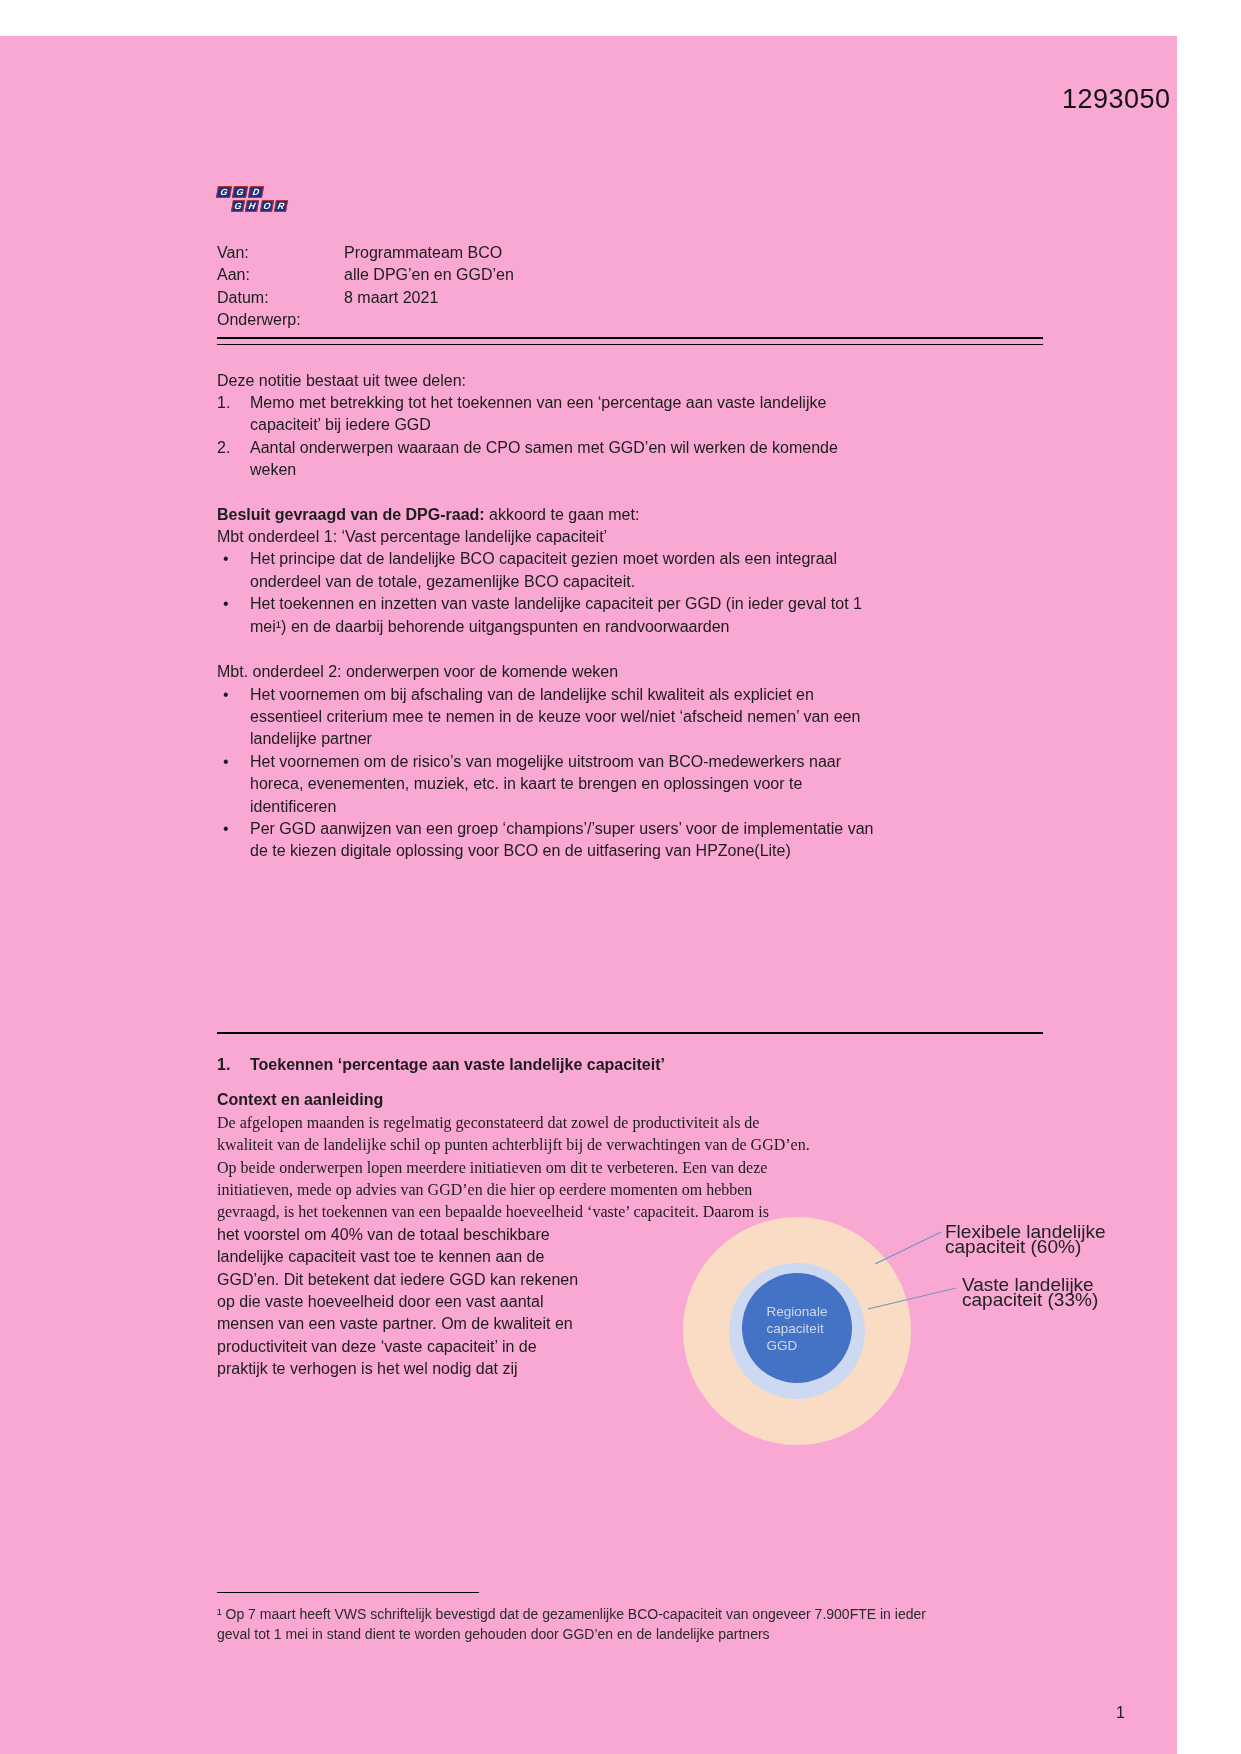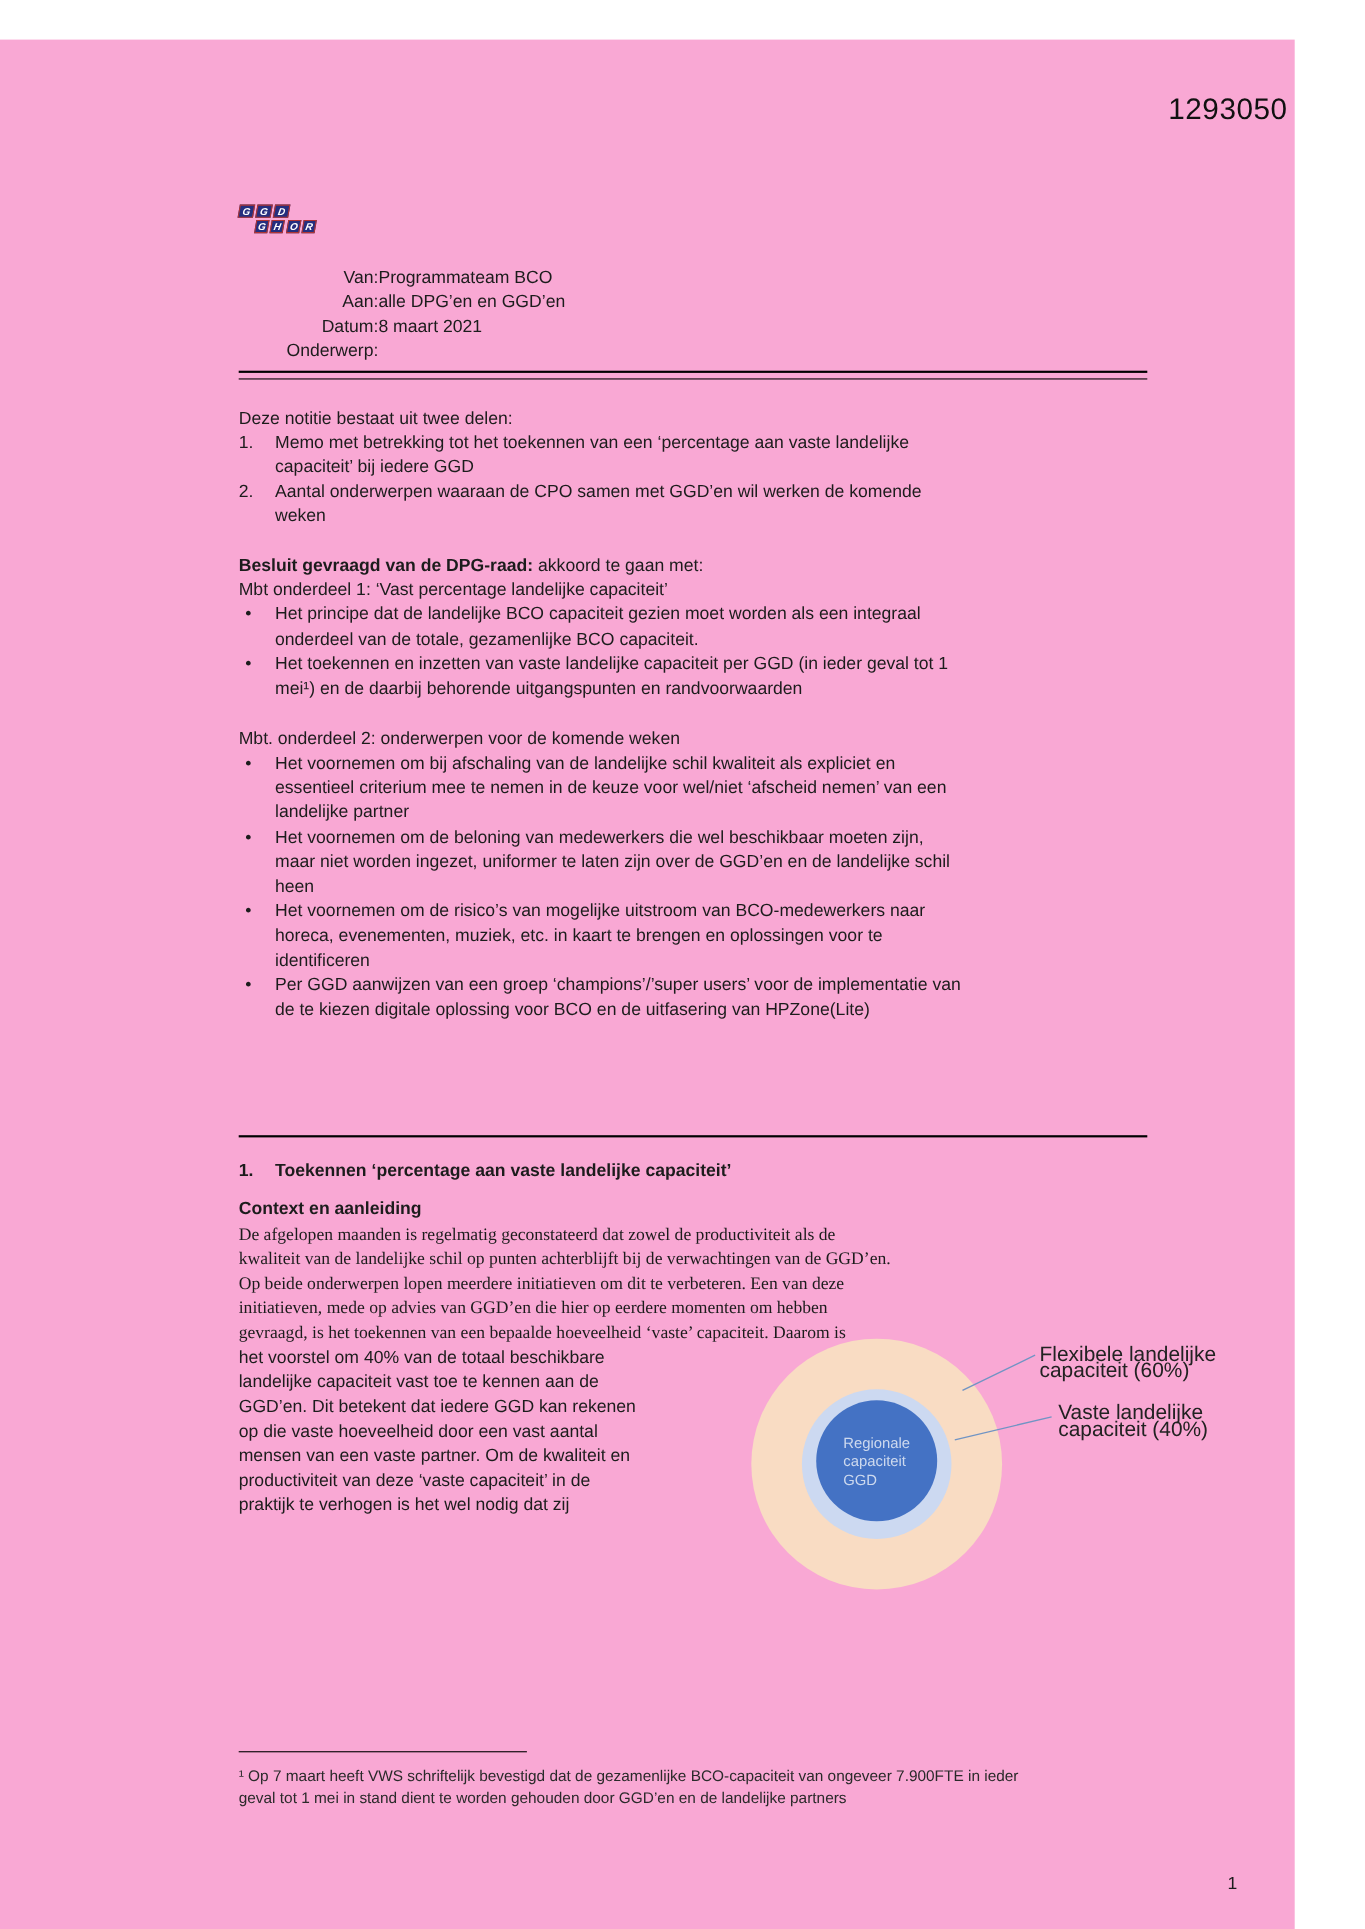--- a/index.html
+++ b/index.html
@@ -18,21 +18,21 @@
   .logo-row.r2 { margin-left:15px; margin-top:2px; }
   .tile {
     width:14px; height:12px; background:#252e7e; color:#ffffff;
     font-size:9px; font-weight:bold; font-style:italic;
     display:flex; align-items:center; justify-content:center;
     transform:skewX(-10deg); border:1px solid #b03434; box-sizing:border-box;
   }
 
   
   .meta-row { display:flex; }
-  .meta-label { width:127px; flex:none;text-align:right; }
+  .meta-label { width:127px; flex:none; }
   .meta-value { white-space:pre-line;text-align:center; }
   .rule-double { margin-top:5px; height:5px; border-top:2px solid #000; border-bottom:1.4px solid #000; }
 
   .intro-lead { margin-top:25px; }
   .numrow { display:flex; }
   .num { width:33px; flex:none; }
   .ntext { white-space:pre-line; }
 
   .besluit-head { margin-top:22px; }
   .bold { font-weight:bold; }
@@ -138,25 +138,20 @@
 mei¹) en de daarbij behorende uitgangspunten en randvoorwaarden</span>
         </li>
     </ul>
 
     <div class="mbt2">Mbt. onderdeel 2: onderwerpen voor de komende weken</div>
     <ul class="bullets">
       <li>
           <span class="btext">Het voornemen om bij afschaling van de landelijke schil kwaliteit als expliciet en
 essentieel criterium mee te nemen in de keuze voor wel/niet ‘afscheid nemen’ van een
 landelijke partner</span>
-        </li>
-      <li>
-          <span class="btext">Het voornemen om de beloning van medewerkers die wel beschikbaar moeten zijn,
-maar niet worden ingezet, uniformer te laten zijn over de GGD’en en de landelijke schil
-heen</span>
         </li>
       <li>
           <span class="btext">Het voornemen om de risico’s van mogelijke uitstroom van BCO-medewerkers naar
 horeca, evenementen, muziek, etc. in kaart te brengen en oplossingen voor te
 identificeren</span>
         </li>
       <li>
           <span class="btext">Per GGD aanwijzen van een groep ‘champions’/’super users’ voor de implementatie van
 de te kiezen digitale oplossing voor BCO en de uitfasering van HPZone(Lite)</span>
         </li>
@@ -191,20 +186,20 @@
 capaciteit
 GGD</div>
   </div>
   <svg class="fig-lines" viewBox="0 0 110 110" xmlns="http://www.w3.org/2000/svg">
     <line id="leader1" x1="15" y1="48" x2="81" y2="16" stroke-width="1.2" stroke="#7094c4"></line>
     <line id="leader2" x1="8" y1="93" x2="96" y2="72" stroke-width="1.2" stroke="#7094c4"></line>
   </svg>
   <div class="fig-label fig-label-1">Flexibele landelijke
 capaciteit (60%)</div>
   <div class="fig-label fig-label-2">Vaste landelijke
-capaciteit (40%)</div>
+capaciteit (33%)</div>
 
   <div class="footnote-rule"></div>
   <div class="footnote">¹ Op 7 maart heeft VWS schriftelijk bevestigd dat de gezamenlijke BCO-capaciteit van ongeveer 7.900FTE in ieder
 geval tot 1 mei in stand dient te worden gehouden door GGD’en en de landelijke partners</div>
   <div class="page-number">1</div>
 
 </div>
 
 </body></html>

